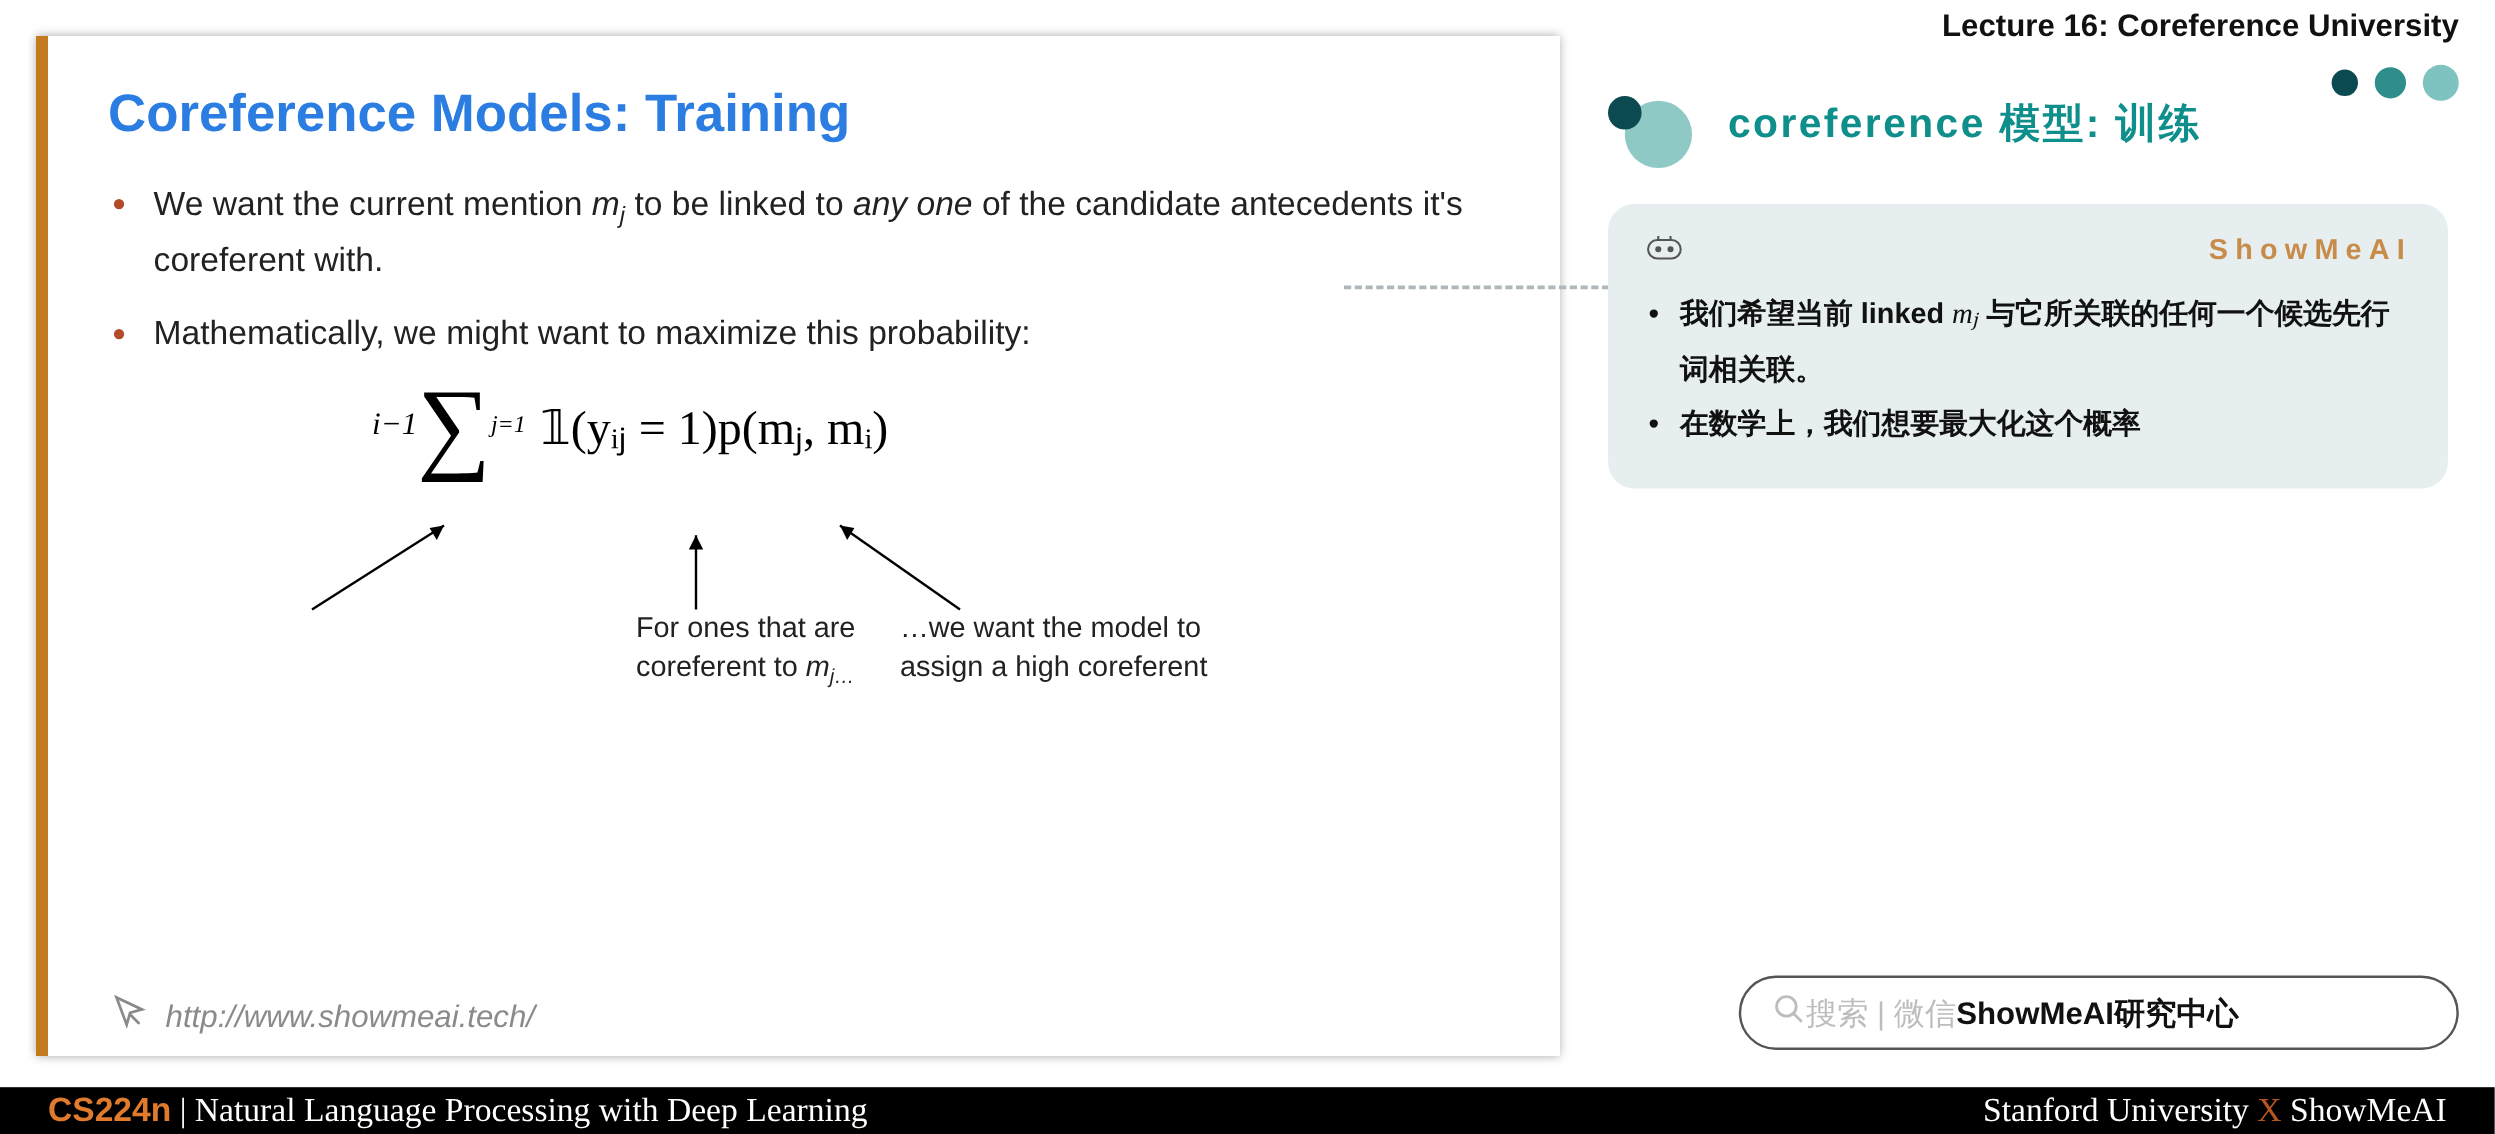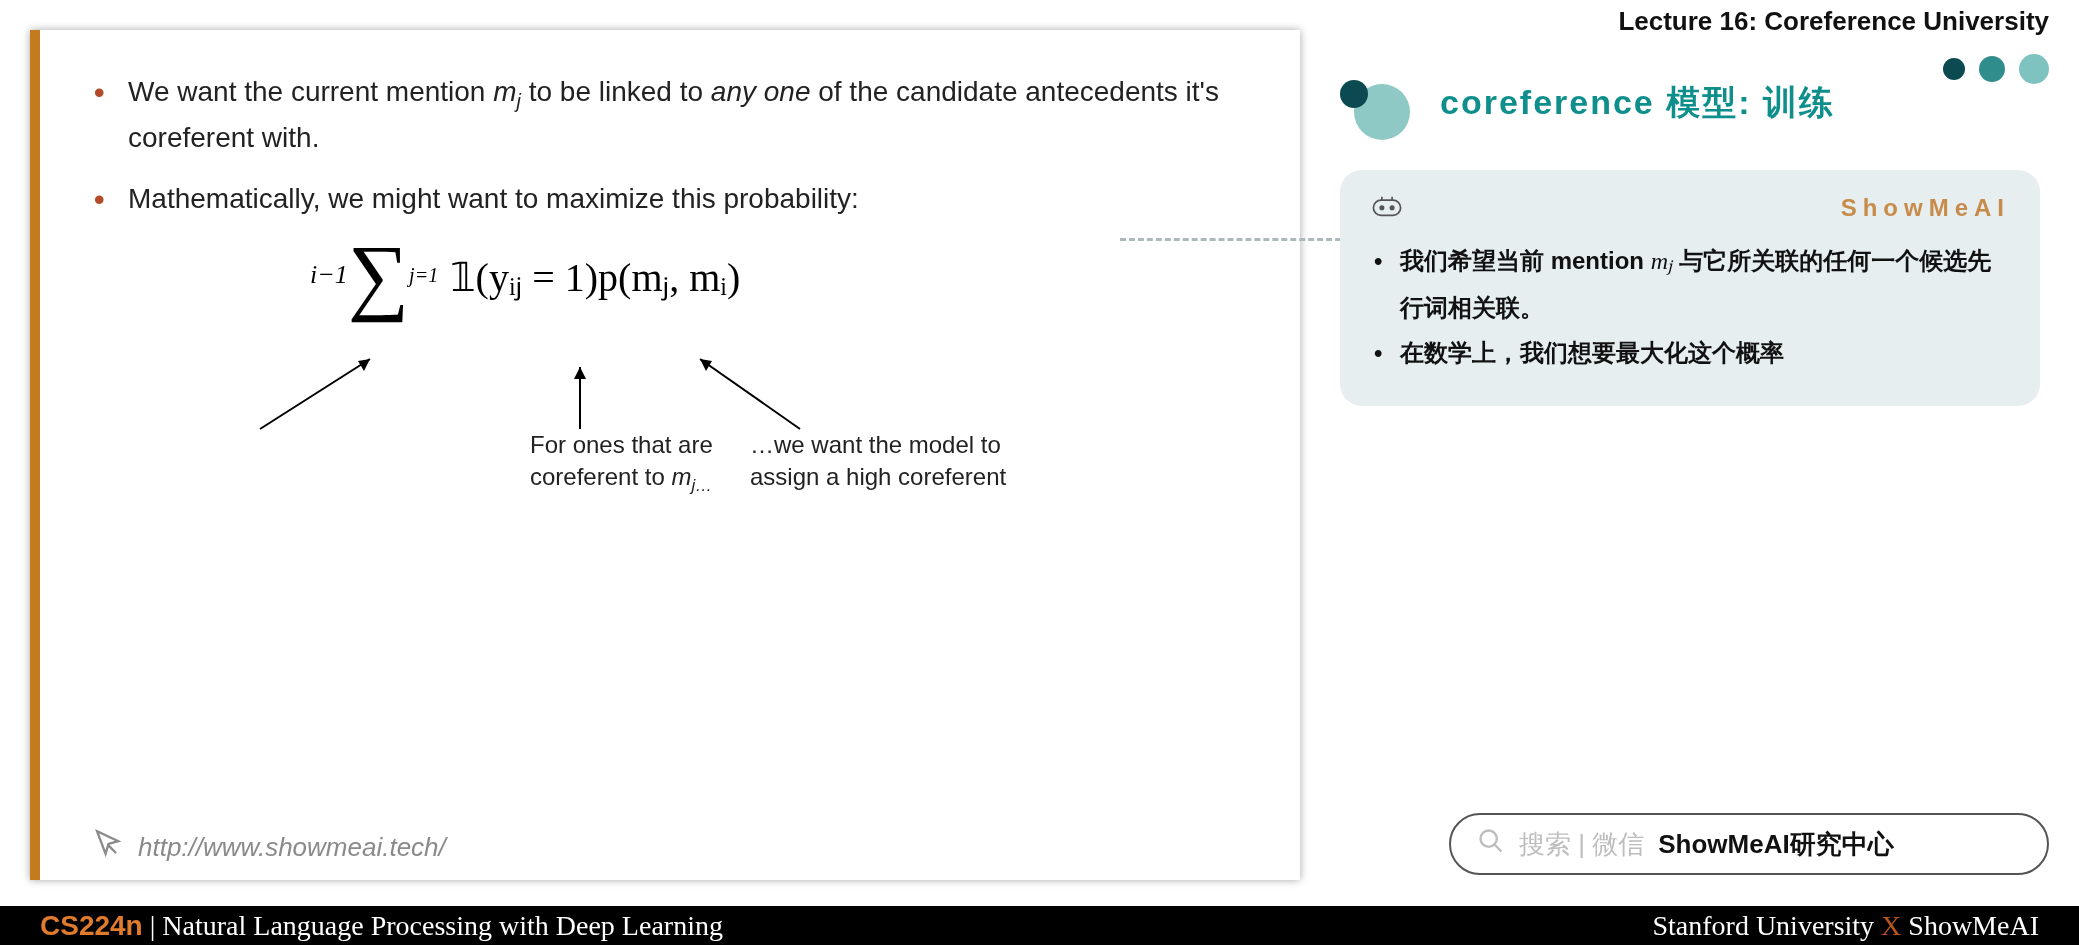--- a/index.html
+++ b/index.html
@@ -94,21 +94,21 @@
   .robot-icon { width: 34px; height: 28px; }
   .brand-text { color: #c88c4a; font-weight: 800; font-size: 24px; letter-spacing: 6px; }
   .cn-bullets { list-style: none; font-size: 24px; line-height: 1.9; color: #111; font-weight: 600; }
   .cn-bullets li { position: relative; padding-left: 30px; }
   .cn-bullets li::before { content: "•"; position: absolute; left: 4px; top: 0; }
   .mj { font-style: italic; font-family: serif; font-weight: 400; }
   .search-pill {
     position: absolute; bottom: 70px; right: 30px;
     width: 600px; height: 62px;
     border: 2px solid #555; border-radius: 34px;
-    display: flex; align-items: center; padding: 0 26px; gap: 14px;
+    display: flex; align-items: center; padding: 0 26px; 
     font-size: 26px;
   }
   .search-pill .hint { color: #bdbdbd; }
   .search-pill .strong { font-weight: 800; color: #111; }
   .bottom-bar {
     position: absolute; bottom: 0; left: 0; right: 0;
     height: 39px; background: #000; color: #fff;
     display: flex; align-items: center; justify-content: space-between;
     padding: 0 40px; font-size: 28px;
   }
@@ -127,20 +127,21 @@
 <div class="lecture-header">Lecture 16: Coreference University</div>
 
 <div class="dots">
   <span class="dot1"></span>
   <span class="dot2"></span>
   <span class="dot3"></span>
 </div>
 
 <div class="slide-frame">
   <div class="watermark-circle"></div>
+  <div class="slide-title">Coreference Models: Training</div>
 
   <ul class="bullets">
     <li>
       <span>We want the current mention </span><span class="italic"><span>m</span><span class="sub">j</span></span><span> to be linked to </span><span class="italic">any one</span><span> of the candidate antecedents it's coreferent with.</span>
     </li>
     <li>
       <span>Mathematically, we might want to maximize this probability:</span>
     </li>
   </ul>
 
@@ -202,21 +203,21 @@
         <circle cx="14" cy="17" r="2" fill="#555"></circle>
         <circle cx="26" cy="17" r="2" fill="#555"></circle>
         <line x1="14" y1="4" x2="14" y2="8"></line>
           <line x1="26" y1="4" x2="26" y2="8"></line>
       </svg>
     </span>
     <span class="brand-text">ShowMeAI</span>
   </div>
   <ul class="cn-bullets">
     <li>
-      <span>我们希望当前 mention </span><span class="mj">mⱼ</span><span> 与它所关联的任何一个候选先行词相关联。</span>
+      <span>我们希望当前 linked </span><span class="mj">mⱼ</span><span> 与它所关联的任何一个候选先行词相关联。</span>
     </li>
     <li>在数学上，我们想要最大化这个概率</li>
   </ul>
 </div>
 
 <div class="search-pill">
   <span>
     <svg width="28" height="28" viewBox="0 0 24 24" fill="none" stroke="#bdbdbd" stroke-width="2">
       <circle cx="10" cy="10" r="7"></circle>
         <line x1="15" y1="15" x2="21" y2="21"></line>

